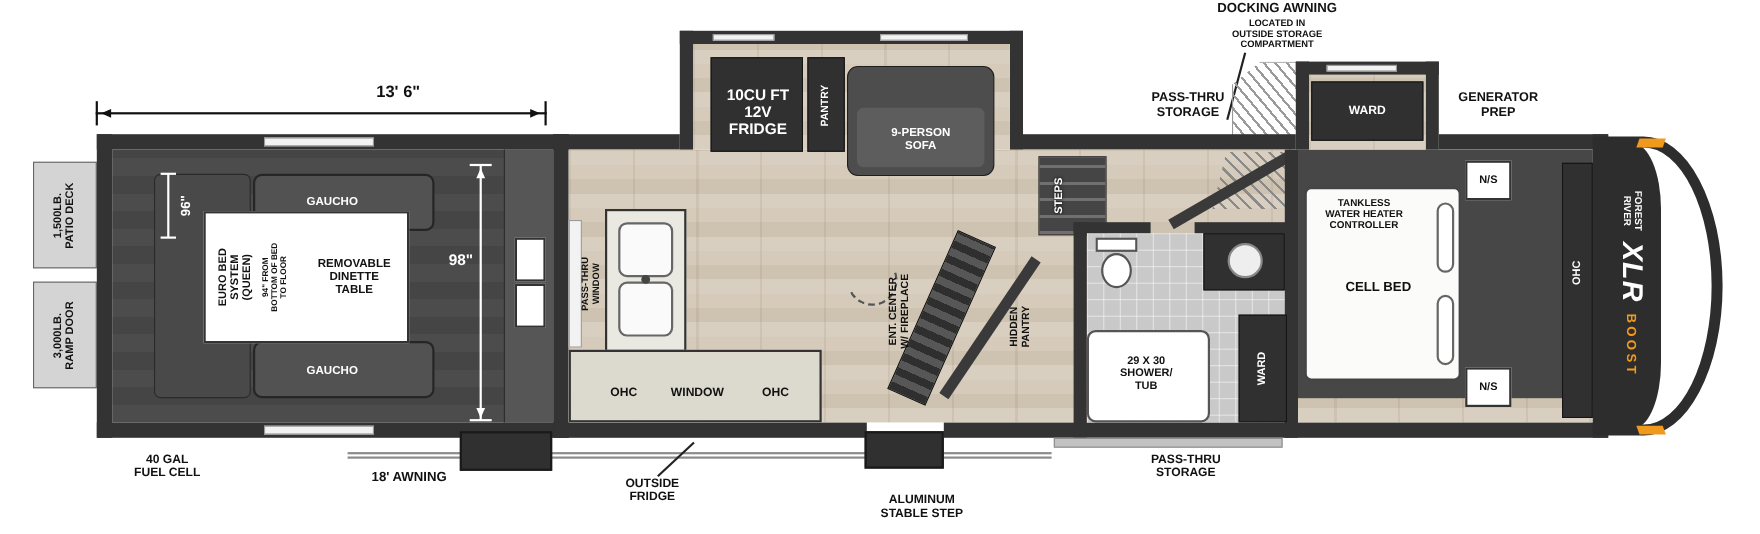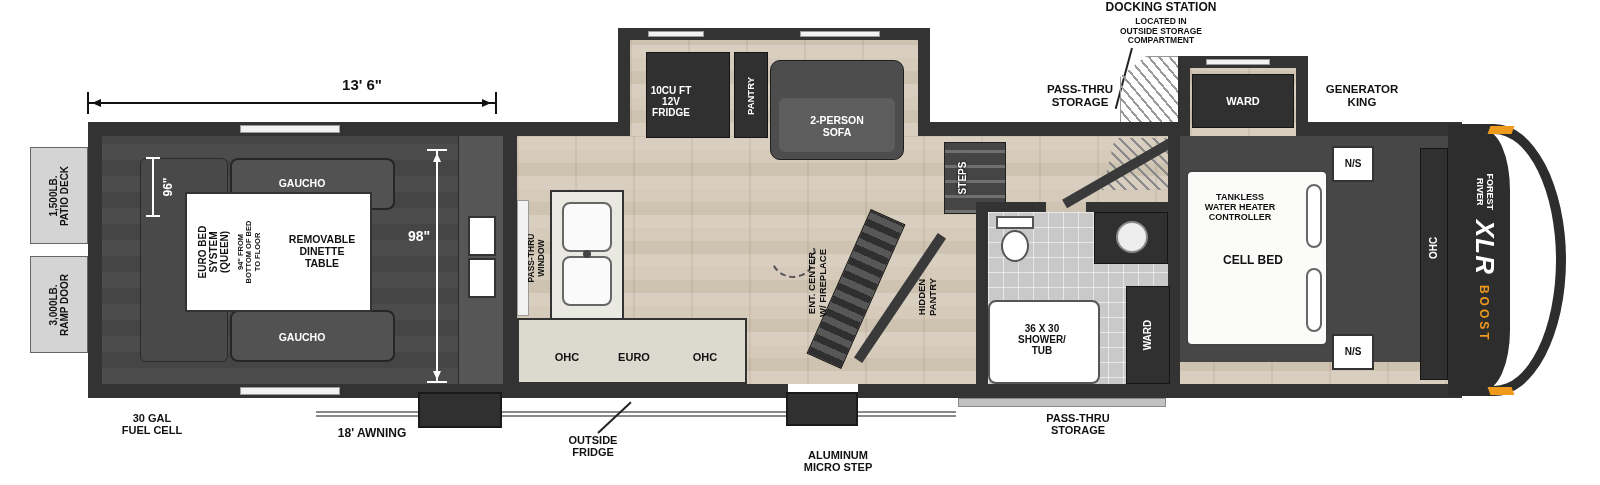--- a/index.html
+++ b/index.html
@@ -30,31 +30,31 @@
 
 <div id="plan">
 
   <div class="abs" style="left:87px;top:102px;width:410px;height:2px;background:#111"></div>
   <div class="abs" style="left:87px;top:92px;width:2px;height:22px;background:#111"></div>
   <div class="abs" style="left:495px;top:92px;width:2px;height:22px;background:#111"></div>
   <div class="abs tri-l" style="left:92px;top:99px"></div>
   <div class="abs tri-r" style="left:482px;top:99px"></div>
   <div class="lbl" style="left:362px;top:85px;font-size:15px">13' 6"</div>
 
-  <div class="lbl" style="left:1161px;top:8px;font-size:12px">DOCKING STATION</div>
+  <div class="lbl" style="left:1161px;top:8px;font-size:12px">DOCKING AWNING</div>
   <div class="lbl" style="left:1161px;top:31px;font-size:8.5px">LOCATED IN
 OUTSIDE STORAGE
 COMPARTMENT</div>
   <div class="abs" style="left:1132px;top:47px;width:63px;height:2px;background:#222;transform:rotate(105deg);transform-origin:left center"></div>
 
   <div class="lbl" style="left:1080px;top:96px;font-size:11.5px">PASS-THRU
 STORAGE</div>
   <div class="abs" style="left:1120px;top:56px;width:62px;height:70px;background:repeating-linear-gradient(50deg,#9a9a9a 0 2px,transparent 2px 8px);border:1px solid #999;clip-path:polygon(42% 0,100% 0,100% 100%,0 100%,0 30%)"></div>
   <div class="lbl" style="left:1362px;top:96px;font-size:11.5px">GENERATOR
-KING</div>
+PREP</div>
 
   <div class="abs" style="left:30px;top:147px;width:58px;height:97px;background:#d4d4d4;border:1px solid #666"></div>
   <div class="rot" style="left:59px;top:196px;font-size:10px">1,500LB.
 PATIO DECK</div>
   <div class="abs" style="left:30px;top:256px;width:58px;height:97px;background:#d4d4d4;border:1px solid #666"></div>
   <div class="rot" style="left:59px;top:305px;font-size:10px">3,000LB.
 RAMP DOOR</div>
 
   <div class="wall" style="left:88px;top:122px;width:429px;height:14px"></div>
   <div class="wall" style="left:88px;top:384px;width:429px;height:14px"></div>
@@ -106,46 +106,46 @@
   <div class="wood" style="left:517px;top:136px;width:931px;height:248px"></div>
 
   <div class="wall" style="left:618px;top:28px;width:312px;height:12px"></div>
   <div class="wall" style="left:618px;top:28px;width:12px;height:108px"></div>
   <div class="wall" style="left:918px;top:28px;width:12px;height:108px"></div>
   <div class="wood" style="left:630px;top:40px;width:288px;height:96px"></div>
   <div class="win" style="left:648px;top:31px;width:56px;height:6px"></div>
   <div class="win" style="left:800px;top:31px;width:80px;height:6px"></div>
 
   <div class="dark" style="left:646px;top:52px;width:84px;height:86px"></div>
-  <div class="lbl white" style="left:671px;top:102px;font-size:10px">10CU FT
+  <div class="lbl white" style="left:689px;top:102px;font-size:14px">10CU FT
 12V
 FRIDGE</div>
   <div class="dark" style="left:734px;top:52px;width:34px;height:86px"></div>
   <div class="rot white" style="left:751px;top:96px;font-size:9.5px">PANTRY</div>
 
   <div class="abs" style="left:770px;top:60px;width:134px;height:100px;background:#4d4d4d;border:1px solid #1f1f1f;border-radius:10px"></div>
   <div class="abs" style="left:779px;top:98px;width:116px;height:54px;background:#5d5d5d;border-radius:6px"></div>
-  <div class="lbl white" style="left:837px;top:127px;font-size:10.5px">2-PERSON
+  <div class="lbl white" style="left:837px;top:127px;font-size:10.5px">9-PERSON
 SOFA</div>
 
   <div class="abs" style="left:944px;top:142px;width:62px;height:72px;background:repeating-linear-gradient(0deg,#707070 0 3px,#454545 3px 15px);border:1px solid #222"></div>
   <div class="rot white" style="left:963px;top:178px;font-size:10px;text-shadow:0 0 3px #000">STEPS</div>
 
   <div class="win" style="left:517px;top:200px;width:12px;height:116px"></div>
   <div class="rot" style="left:537px;top:258px;font-size:8.5px">PASS-THRU
 WINDOW</div>
 
   <div class="abs" style="left:550px;top:190px;width:74px;height:130px;background:#e9e8e1;border:2px solid #333"></div>
   <div class="abs" style="left:562px;top:202px;width:50px;height:50px;background:#fafafa;border:2px solid #666;border-radius:8px"></div>
   <div class="abs" style="left:562px;top:256px;width:50px;height:50px;background:#fafafa;border:2px solid #666;border-radius:8px"></div>
   <div class="abs" style="left:583px;top:250px;width:8px;height:8px;background:#444;border-radius:50%"></div>
 
   <div class="abs" style="left:517px;top:318px;width:230px;height:66px;background:#dcd9ce;border:2px solid #333"></div>
   <div class="lbl" style="left:567px;top:357px;font-size:11px">OHC</div>
-  <div class="lbl" style="left:634px;top:357px;font-size:11px">EURO</div>
+  <div class="lbl" style="left:634px;top:357px;font-size:11px">WINDOW</div>
   <div class="lbl" style="left:705px;top:357px;font-size:11px">OHC</div>
 
   <div class="abs" style="left:856px;top:289px;width:38px;height:158px;background:repeating-linear-gradient(0deg,#2f2f2f 0 7px,#575757 7px 14px);border:1px solid #111;transform:translate(-50%,-50%) rotate(24deg)"></div>
   <div class="abs" style="left:770px;top:232px;width:46px;height:46px;border:2px dashed #555;border-radius:50%;border-top-color:transparent;border-left-color:transparent;transform:rotate(20deg)"></div>
   <div class="rot" style="left:818px;top:283px;font-size:9.5px">ENT. CENTER
 W/ FIREPLACE</div>
 
   <div class="abs" style="left:900px;top:298px;width:10px;height:150px;background:#3a3a3a;transform:translate(-50%,-50%) rotate(34deg)"></div>
   <div class="rot" style="left:928px;top:297px;font-size:9.5px">HIDDEN
 PANTRY</div>
@@ -158,21 +158,21 @@
   <div class="wall" style="left:976px;top:202px;width:70px;height:10px"></div>
   <div class="wall" style="left:1086px;top:202px;width:94px;height:10px"></div>
   <div class="wall" style="left:1168px;top:136px;width:12px;height:262px"></div>
 
   <div class="abs" style="left:996px;top:216px;width:38px;height:13px;background:#fff;border:2px solid #555"></div>
   <div class="abs" style="left:1001px;top:230px;width:28px;height:32px;background:#fff;border:2px solid #555;border-radius:50%"></div>
   <div class="dark" style="left:1094px;top:212px;width:74px;height:52px"></div>
   <div class="abs" style="left:1116px;top:221px;width:32px;height:32px;background:#eee;border:2px solid #888;border-radius:50%"></div>
 
   <div class="abs" style="left:988px;top:300px;width:112px;height:84px;background:#fff;border:2px solid #555;border-radius:8px"></div>
-  <div class="lbl" style="left:1042px;top:340px;font-size:10px">36 X 30
+  <div class="lbl" style="left:1042px;top:340px;font-size:10px">29 X 30
 SHOWER/
 TUB</div>
 
   <div class="dark" style="left:1126px;top:286px;width:44px;height:98px"></div>
   <div class="rot white" style="left:1148px;top:335px;font-size:10px">WARD</div>
 
   <div class="abs" style="left:958px;top:398px;width:208px;height:9px;background:#c2c2c2;border:1px solid #8a8a8a"></div>
 
   <div class="abs" style="left:1180px;top:136px;width:268px;height:226px;background:#474747"></div>
 
@@ -180,21 +180,21 @@
   <div class="wall" style="left:1178px;top:56px;width:12px;height:80px"></div>
   <div class="wall" style="left:1296px;top:56px;width:12px;height:80px"></div>
   <div class="wood" style="left:1190px;top:68px;width:106px;height:68px"></div>
   <div class="win" style="left:1206px;top:59px;width:64px;height:6px"></div>
   <div class="dark" style="left:1192px;top:74px;width:102px;height:54px"></div>
   <div class="lbl white" style="left:1243px;top:101px;font-size:11px">WARD</div>
 
   <div class="abs" style="left:1186px;top:170px;width:142px;height:176px;background:#fbfbf9;border:2px solid #444;border-radius:6px"></div>
   <div class="abs" style="left:1306px;top:184px;width:16px;height:64px;background:#fff;border:2px solid #666;border-radius:8px"></div>
   <div class="abs" style="left:1306px;top:268px;width:16px;height:64px;background:#fff;border:2px solid #666;border-radius:8px"></div>
-  <div class="lbl" style="left:1240px;top:207px;font-size:9px">TANKLESS
+  <div class="lbl" style="left:1240px;top:194px;font-size:9px">TANKLESS
 WATER HEATER
 CONTROLLER</div>
   <div class="lbl" style="left:1253px;top:261px;font-size:12px">CELL BED</div>
 
   <div class="box" style="left:1332px;top:146px;width:42px;height:36px"></div>
   <div class="lbl" style="left:1353px;top:164px;font-size:10px">N/S</div>
   <div class="box" style="left:1332px;top:334px;width:42px;height:36px"></div>
   <div class="lbl" style="left:1353px;top:352px;font-size:10px">N/S</div>
 
   <div class="dark" style="left:1420px;top:148px;width:28px;height:232px"></div>
@@ -204,31 +204,31 @@
   <div class="abs" style="left:1452px;top:130px;width:58px;height:260px;background:#2d2d2d;border-radius:0 26px 26px 0/0 60px 60px 0"></div>
   <div class="abs" style="left:1489px;top:126px;width:24px;height:8px;background:#ef9a1d;transform:skewX(-20deg)"></div>
   <div class="abs" style="left:1489px;top:387px;width:24px;height:8px;background:#ef9a1d;transform:skewX(20deg)"></div>
   <div class="abs" style="left:1484px;top:258px;transform:translate(-50%,-50%) rotate(90deg);display:flex;align-items:center;gap:10px;white-space:nowrap">
     <span style="color:#fff;font-weight:700;font-size:9px;line-height:1.05;white-space:pre-line;text-align:center">FOREST
 RIVER</span>
     <span style="color:#fff;font-weight:700;font-style:italic;font-size:26px;letter-spacing:1px">XLR</span>
     <span style="color:#ef9a1d;font-weight:700;font-size:12px;letter-spacing:3px">BOOST</span>
   </div>
 
-  <div class="lbl" style="left:152px;top:424px;font-size:11px">30 GAL
+  <div class="lbl" style="left:152px;top:424px;font-size:11px">40 GAL
 FUEL CELL</div>
 
   <div class="abs" style="left:316px;top:411px;width:640px;height:6px;border-top:2px solid #8a8a8a;border-bottom:2px solid #8a8a8a"></div>
   <div class="lbl" style="left:372px;top:434px;font-size:12px">18' AWNING</div>
 
   <div class="dark" style="left:418px;top:392px;width:84px;height:36px;border:2px solid #1a1a1a"></div>
   <div class="abs" style="left:598px;top:432px;width:45px;height:2px;background:#222;transform:rotate(-43deg);transform-origin:left center"></div>
   <div class="lbl" style="left:593px;top:446px;font-size:11px">OUTSIDE
 FRIDGE</div>
 
   <div class="dark" style="left:786px;top:392px;width:72px;height:34px;border:2px solid #1a1a1a"></div>
   <div class="lbl" style="left:838px;top:461px;font-size:11px">ALUMINUM
-MICRO STEP</div>
+STABLE STEP</div>
 
   <div class="lbl" style="left:1078px;top:424px;font-size:11px">PASS-THRU
 STORAGE</div>
 
 </div>
 
 </body></html>

